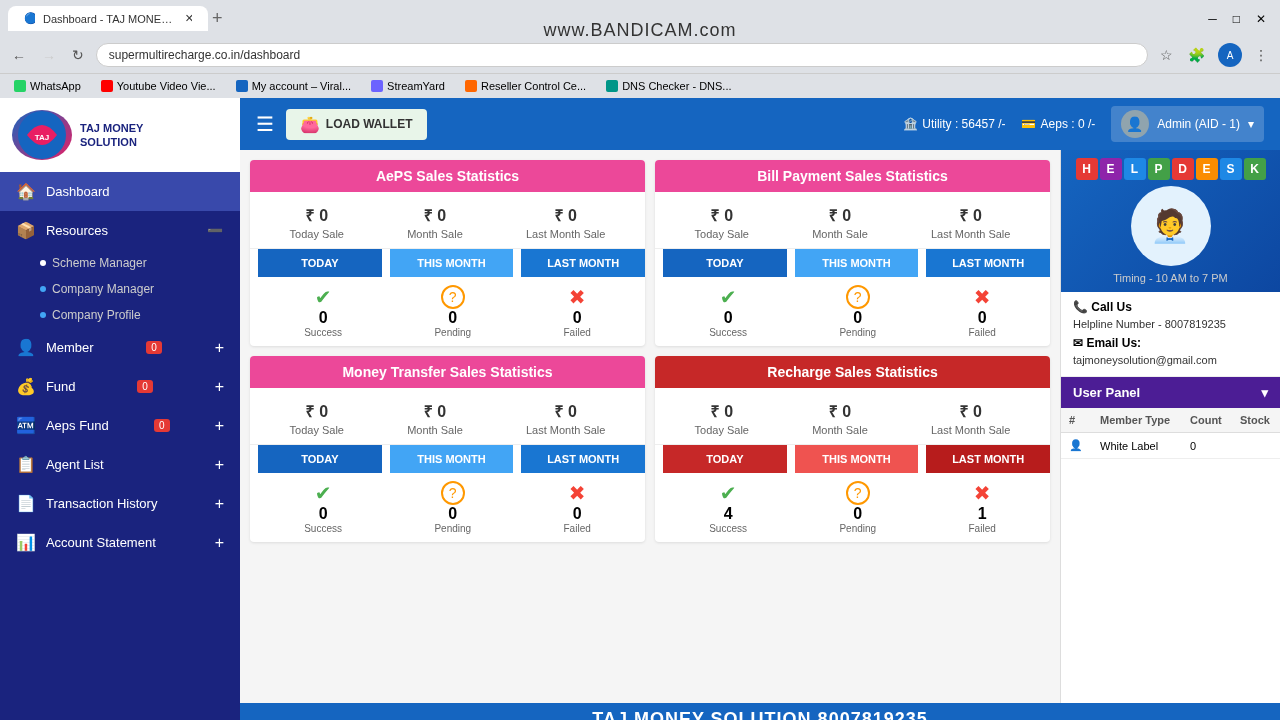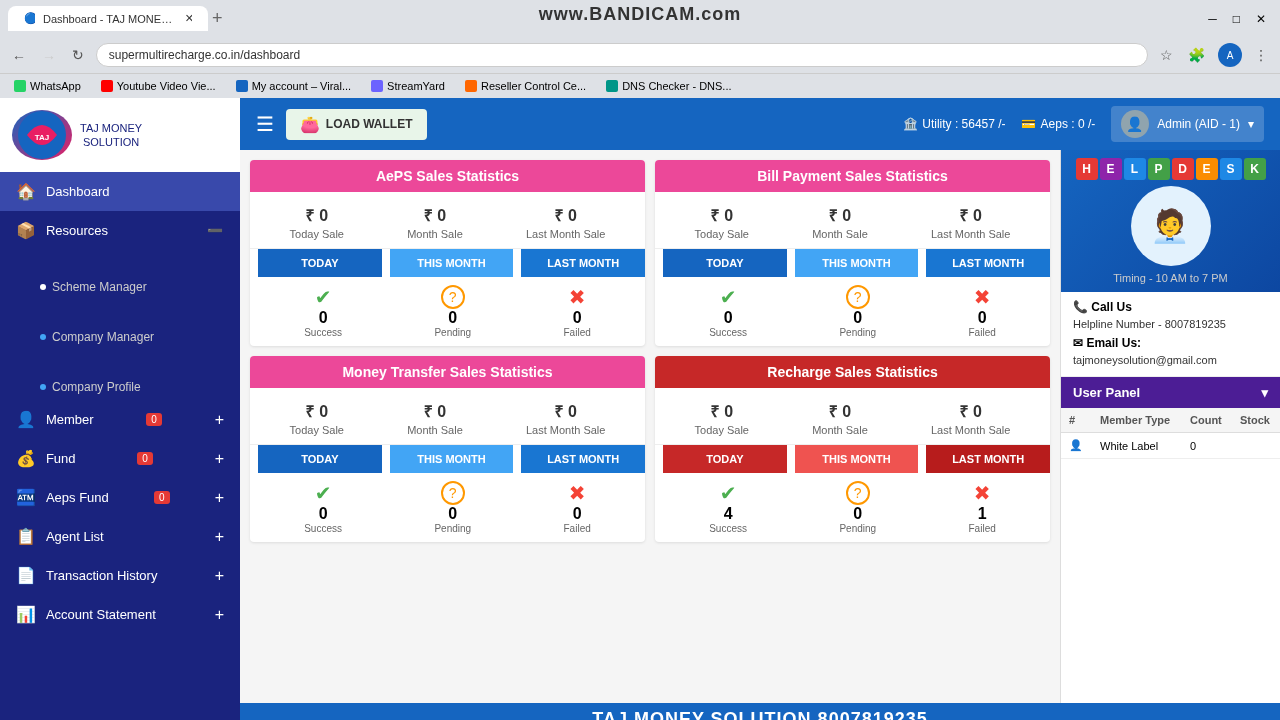--- a/index.html
+++ b/index.html
@@ -5,46 +5,46 @@
     * { margin: 0; padding: 0; box-sizing: border-box; }
     body { font-family: Arial, sans-serif; background: #f0f0f0; width: 1280px; height: 720px; overflow: hidden; }
 
     
     .browser-chrome { background: #dee1e6; width: 100%; }
     .browser-titlebar { display: flex; align-items: center; padding: 6px 8px; background: #dee1e6; }
     .browser-tab { background: white; border-radius: 8px 8px 0 0; padding: 6px 16px; font-size: 12px; display: flex; align-items: center; gap: 8px; max-width: 200px; }
     .browser-tab span { font-size: 11px; color: #333; white-space: nowrap; overflow: hidden; text-overflow: ellipsis; }
     .tab-close { font-size: 12px; color: #666; cursor: pointer; }
     .new-tab-btn { background: none; border: none; font-size: 18px; color: #666; cursor: pointer; margin-left: 4px; }
-    .browser-watermark { position: absolute; top: 4px; left: 50%; transform: translateX(-50%); font-size: 18px; font-weight: bold; color: #333; letter-spacing: 1px; }
+    .browser-watermark { position: absolute; top: 20px; left: 50%; transform: translateX(-50%); font-size: 18px; font-weight: normal; color: #333; letter-spacing: 1px; }
     .browser-controls { display: flex; align-items: center; padding: 6px 8px; gap: 8px; background: #dee1e6; }
     .nav-btn { background: none; border: none; font-size: 14px; color: #555; cursor: pointer; padding: 2px 4px; }
     .address-bar { flex: 1; background: white; border: 1px solid #ccc; border-radius: 20px; padding: 4px 12px; font-size: 12px; color: #333; display: flex; align-items: center; }
     .address-bar span { color: #333; }
     .window-controls { display: flex; gap: 4px; }
     .win-btn { background: none; border: none; font-size: 12px; cursor: pointer; padding: 2px 6px; }
     .bookmarks-bar { display: flex; align-items: center; padding: 4px 8px; gap: 8px; background: #dee1e6; border-top: 1px solid #ccc; font-size: 11px; }
     .bookmark-item { display: flex; align-items: center; gap: 4px; padding: 2px 6px; border-radius: 4px; cursor: pointer; white-space: nowrap; }
     .favicon { width: 12px; height: 12px; background: #ccc; border-radius: 2px; display: inline-block; }
 
     
     .app-container { display: flex; height: calc(720px - 82px); }
 
     
     .sidebar { width: 240px; background: #1a237e; color: white; flex-shrink: 0; overflow-y: auto; }
     .sidebar-logo { padding: 12px; background: white; display: flex; align-items: center; gap: 8px; }
     .logo-img { width: 60px; height: 50px; background: linear-gradient(135deg, #1565c0, #e91e63); border-radius: 50%; display: flex; align-items: center; justify-content: center; font-size: 8px; color: white; font-weight: bold; }
-    .logo-text { font-size: 11px; font-weight: normal; color: #1a237e; line-height: 1.3; text-align: center; }
+    .logo-text { font-size: 11px; font-weight: bold; color: #1a237e; line-height: 1.3; }
     .nav-label { font-size: 10px; color: #90a4ae; padding: 8px 16px 4px; letter-spacing: 1px; }
     .nav-item { display: flex; align-items: center; padding: 10px 16px; cursor: pointer; gap: 10px; font-size: 13px; }
     .nav-item.active { background: #3949ab; }
     .nav-item .nav-icon { font-size: 16px; }
     .nav-badge { background: #e53935; color: white; font-size: 10px; border-radius: 3px; padding: 1px 5px; margin-left: auto; }
     .nav-item .nav-plus { margin-left: auto; font-size: 16px; }
-    .nav-sub { padding: 6px 17px 6px 40px; font-size: 12px; cursor: pointer; color: #ccc; display: flex; align-items: center; gap: 6px; margin-top: 24px; }
+    .nav-sub { padding: 6px 17px 6px 40px; font-size: 12px; cursor: pointer; color: #ccc; display: flex; align-items: center; gap: 6px; }
     .nav-sub .dot { width: 6px; height: 6px; border-radius: 50%; background: #42a5f5; }
     .nav-sub.active-sub .dot { background: white; }
 
     
     .main-area { flex: 1; display: flex; flex-direction: column; overflow: hidden; }
     .header { background: #1565c0; color: white; padding: 8px 16px; display: flex; align-items: center; gap: 12px; }
     .hamburger { font-size: 20px; cursor: pointer; }
     .load-wallet-btn { background: #e8f5e9; color: #333; border: none; padding: 6px 14px; border-radius: 4px; font-size: 12px; cursor: pointer; display: flex; align-items: center; gap: 6px; font-weight: bold; }
     .wallet-icon { font-size: 16px; }
     .header-spacer { flex: 1; }

